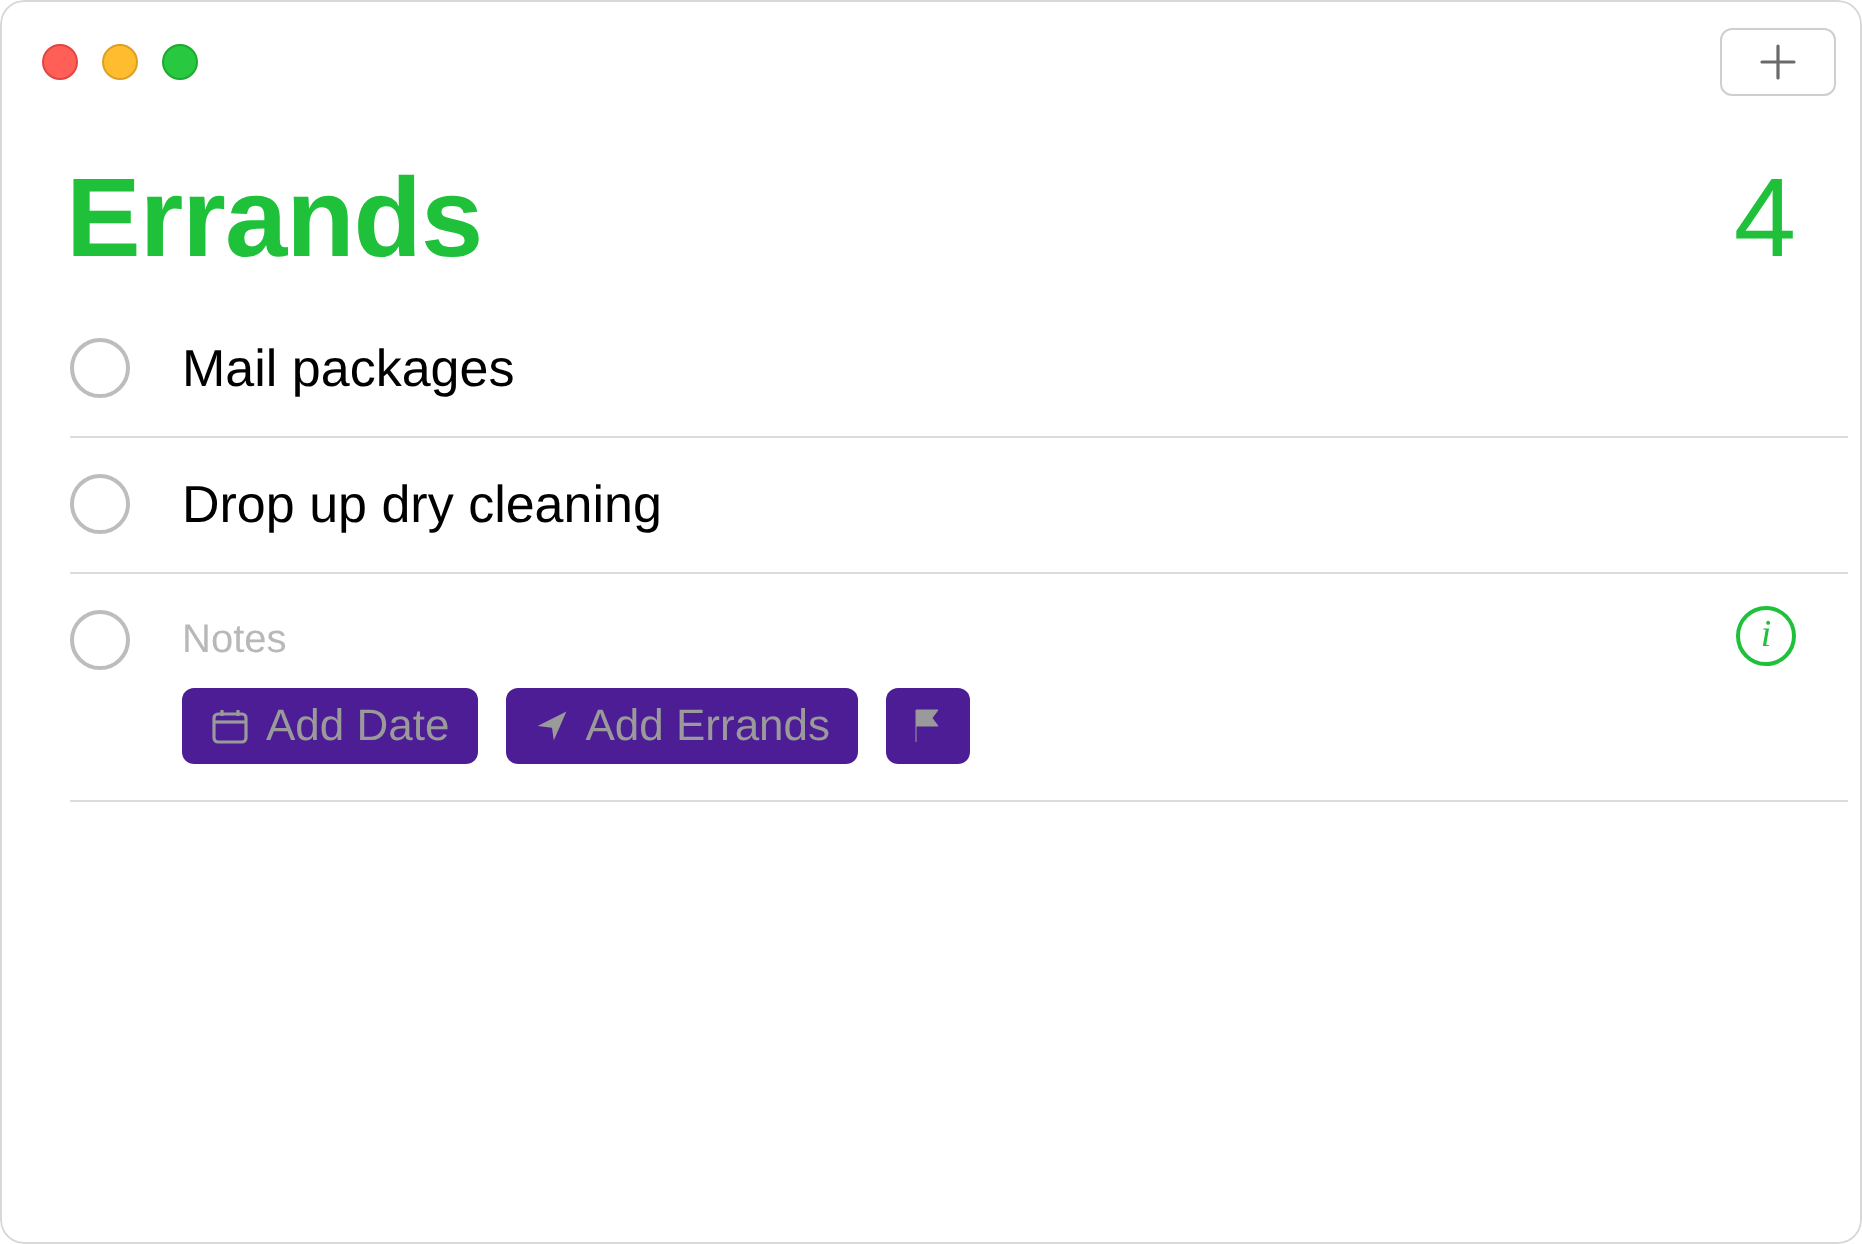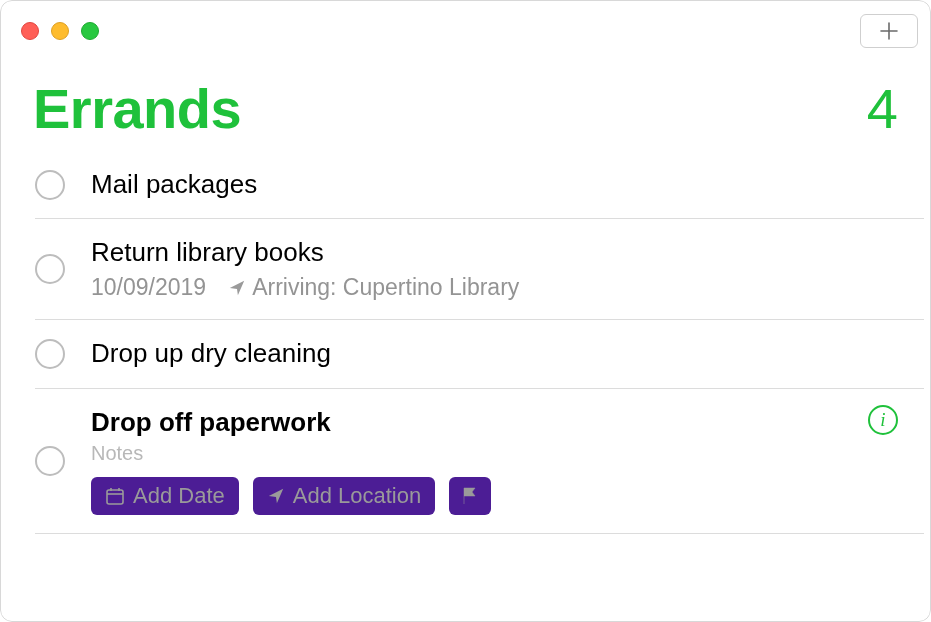--- a/index.html
+++ b/index.html
@@ -60,21 +60,21 @@
     color: #1fc13b;
     line-height: 1;
   }
   .list {
     padding: 0 6px 0 34px;
   }
   .item {
     padding: 18px 0 18px 0;
     border-bottom: 1px solid #dcdcdc;
     display:flex;
-    align-items:center;
+    align-items:flex-start;
     gap: 26px;
     position: relative;
   }
   .radio {
     width: 30px; height: 30px;
     border: 2.5px solid #bdbdbd;
     border-radius: 50%;
     flex:0 0 auto;
     margin-top: 0px;
     cursor:pointer;
@@ -155,69 +155,51 @@
 
   <div class="list">
 
     <div class="item">
       <div class="radio"></div>
       <div class="item-body">
         <div class="item-title">Mail packages</div>
       </div>
     </div>
 
-    <div class="item">
-      <div class="radio"></div>
-      <div class="item-body">
-        <div class="item-title">Return library books</div>
-        <div class="meta-row">
-          <span>10/09/2019</span>
-          <span class="loc">
-            <span>
-              <svg width="18" height="18" viewBox="0 0 20 20">
-                  <path d="M2 10 L18 2 L11 18 L10 11 Z" fill="#9a9a9a"></path>
-                </svg>
-            </span>
-            <span>Arriving: Cupertino Library</span>
-          </span>
-        </div>
-      </div>
-    </div>
 
     <div class="item">
       <div class="radio"></div>
       <div class="item-body">
         <div class="item-title">Drop up dry cleaning</div>
       </div>
     </div>
 
     <div class="item">
       <div class="radio"></div>
       <div class="item-body">
-        <div class="item-title" style="font-weight:600">Drop off paperwork</div>
         <div class="notes-placeholder">Notes</div>
         <div class="chips">
           <div class="chip">
             <span>
               <svg width="20" height="20" viewBox="0 0 20 20">
                   <rect x="2" y="4" width="16" height="14" rx="2" fill="none" stroke="#9a9a9a" stroke-width="1.6"></rect>
                   <line x1="2" y1="8" x2="18" y2="8" stroke="#9a9a9a" stroke-width="1.6"></line>
                   <line x1="6" y1="2" x2="6" y2="5" stroke="#9a9a9a" stroke-width="1.6"></line>
                   <line x1="14" y1="2" x2="14" y2="5" stroke="#9a9a9a" stroke-width="1.6"></line>
                 </svg>
             </span>
             <span>Add Date</span>
           </div>
           <div class="chip">
             <span>
               <svg width="18" height="18" viewBox="0 0 20 20">
                   <path d="M2 10 L18 2 L11 18 L10 11 Z" fill="#9a9a9a"></path>
                 </svg>
             </span>
-            <span>Add Location</span>
+            <span>Add Errands</span>
           </div>
           <div class="chip icon-only">
             <span>
               <svg width="18" height="20" viewBox="0 0 18 20">
                   <path d="M3 2 v16 M3 2 h11 l-3 4 l3 4 H3" fill="#9a9a9a" stroke="#9a9a9a" stroke-width="0.5"></path>
                 </svg>
             </span>
           </div>
         </div>
       </div>

